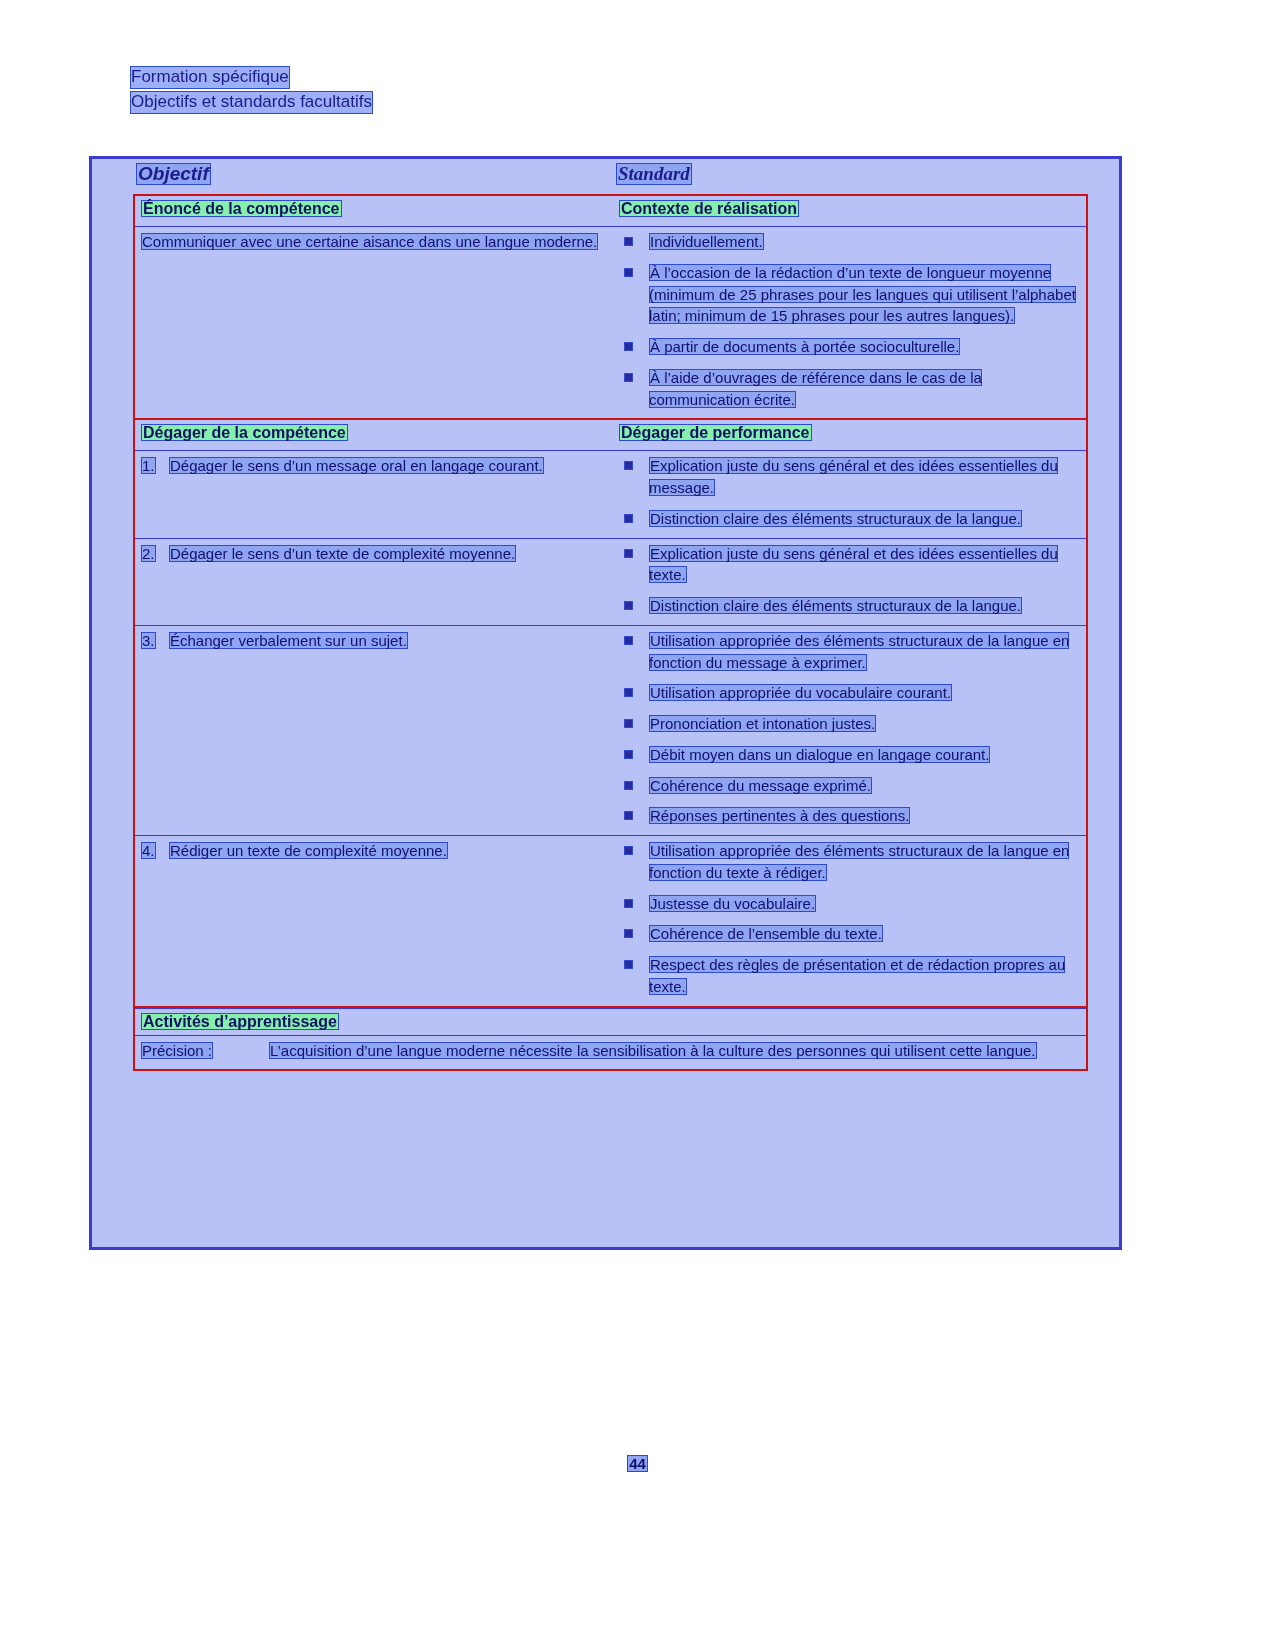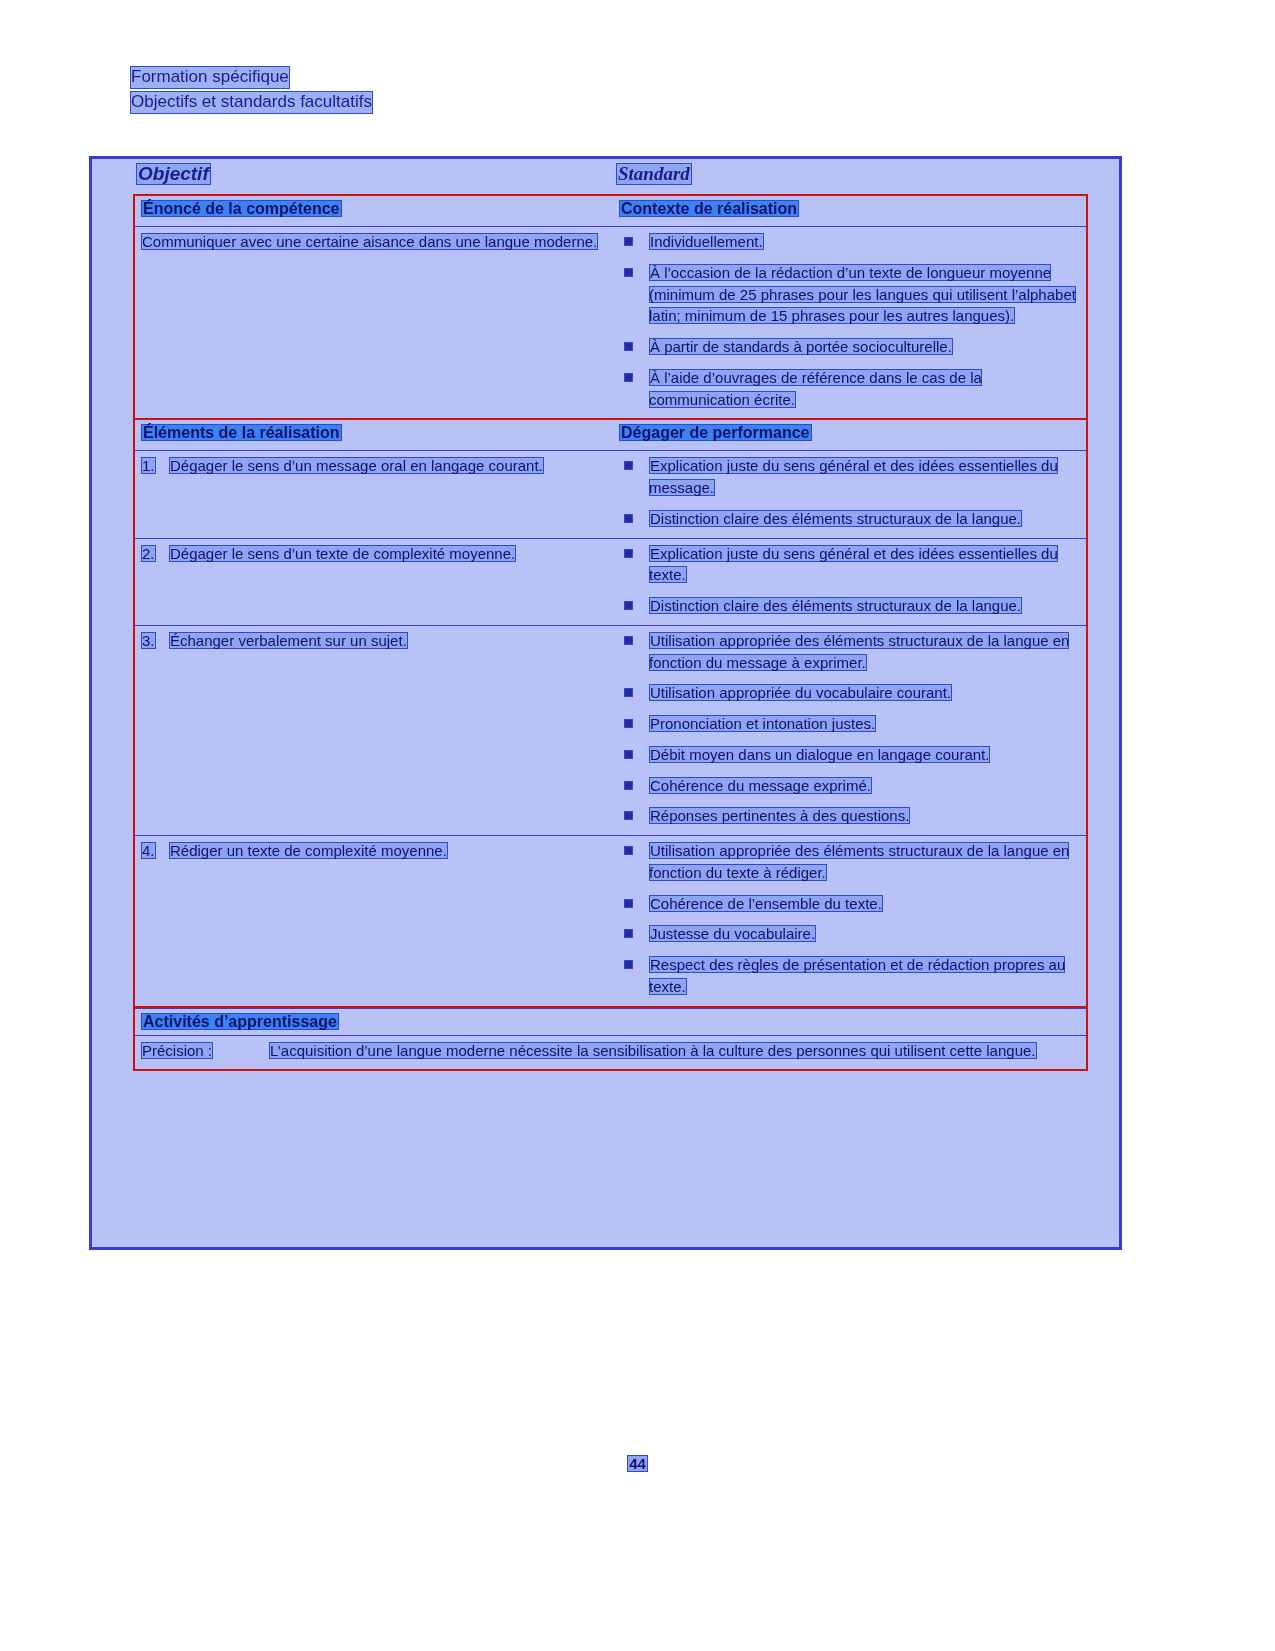--- a/index.html
+++ b/index.html
@@ -116,21 +116,21 @@
     flex: 1;
     box-sizing: border-box;
     padding: 4px 6px 8px 6px;
   }
   .hdr {
     font-size: 16px;
     font-weight: bold;
     color: #111166;
   }
   .hdr span.hl {
-    background: #3b82f6;
+    background: #86efac;
     box-shadow: 0 0 0 1px #2e4bd0 inset;
     padding: 0 2px;
   }
   .txt {
     font-size: 15px;
     color: #10106e;
     line-height: 1.45;
   }
   .txt span.hl {
     background: #8fa5f2;
@@ -250,29 +250,29 @@
     </div>
 
     <div class="band sep-mid">
       <div class="col-left txt">
         <span class="hl">Communiquer avec une certaine aisance dans une langue moderne.</span>
       </div>
       <div class="col-right">
         <ul class="bullets">
           <li><span class="hl">Individuellement.</span></li>
           <li><span class="hl">À l’occasion de la rédaction d’un texte de longueur moyenne (minimum de 25 phrases pour les langues qui utilisent l’alphabet latin; minimum de 15 phrases pour les autres langues).</span></li>
-          <li><span class="hl">À partir de standards à portée socioculturelle.</span></li>
+          <li><span class="hl">À partir de documents à portée socioculturelle.</span></li>
           <li><span class="hl">À l’aide d’ouvrages de référence dans le cas de la communication écrite.</span></li>
         </ul>
       </div>
     </div>
 
     <div class="band">
       <div class="col-left hdr">
-        <span class="hl">Éléments de la réalisation</span>
+        <span class="hl">Dégager de la compétence</span>
       </div>
       <div class="col-right hdr">
         <span class="hl">Dégager de performance</span>
       </div>
     </div>
 
     <div class="band">
       <div class="col-left">
         <div class="numitem">
           <div class="num"><span class="hl">1.</span></div>
@@ -324,22 +324,22 @@
     <div class="band sep-mid">
       <div class="col-left">
         <div class="numitem">
           <div class="num"><span class="hl">4.</span></div>
           <div class="body"><span class="hl">Rédiger un texte de complexité moyenne.</span></div>
         </div>
       </div>
       <div class="col-right">
         <ul class="bullets">
           <li><span class="hl">Utilisation appropriée des éléments structuraux de la langue en fonction du texte à rédiger.</span></li>
+          <li><span class="hl">Justesse du vocabulaire.</span></li>
           <li><span class="hl">Cohérence de l’ensemble du texte.</span></li>
-          <li><span class="hl">Justesse du vocabulaire.</span></li>
           <li><span class="hl">Respect des règles de présentation et de rédaction propres au texte.</span></li>
         </ul>
       </div>
     </div>
 
     <div class="act-head hdr">
       <span class="hl">Activités d’apprentissage</span>
     </div>
     <div class="act-body">
       <div class="label"><span class="hl">Précision :</span></div>

